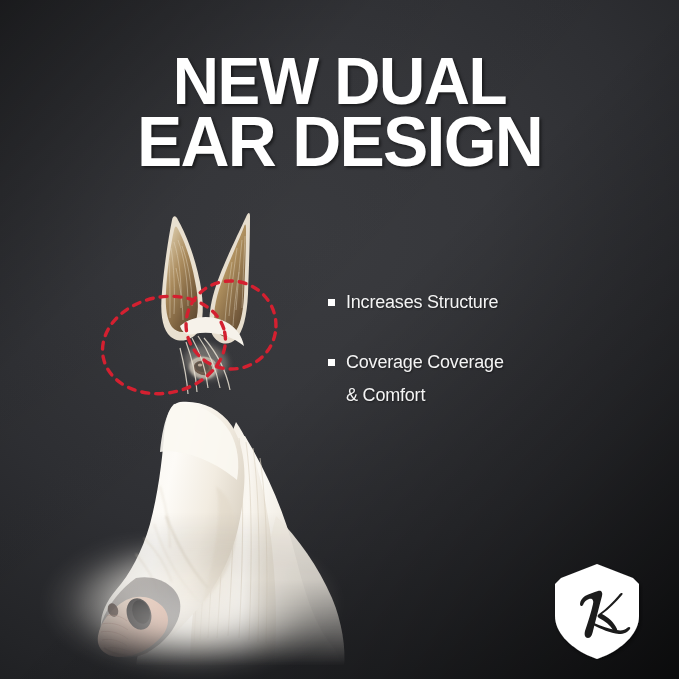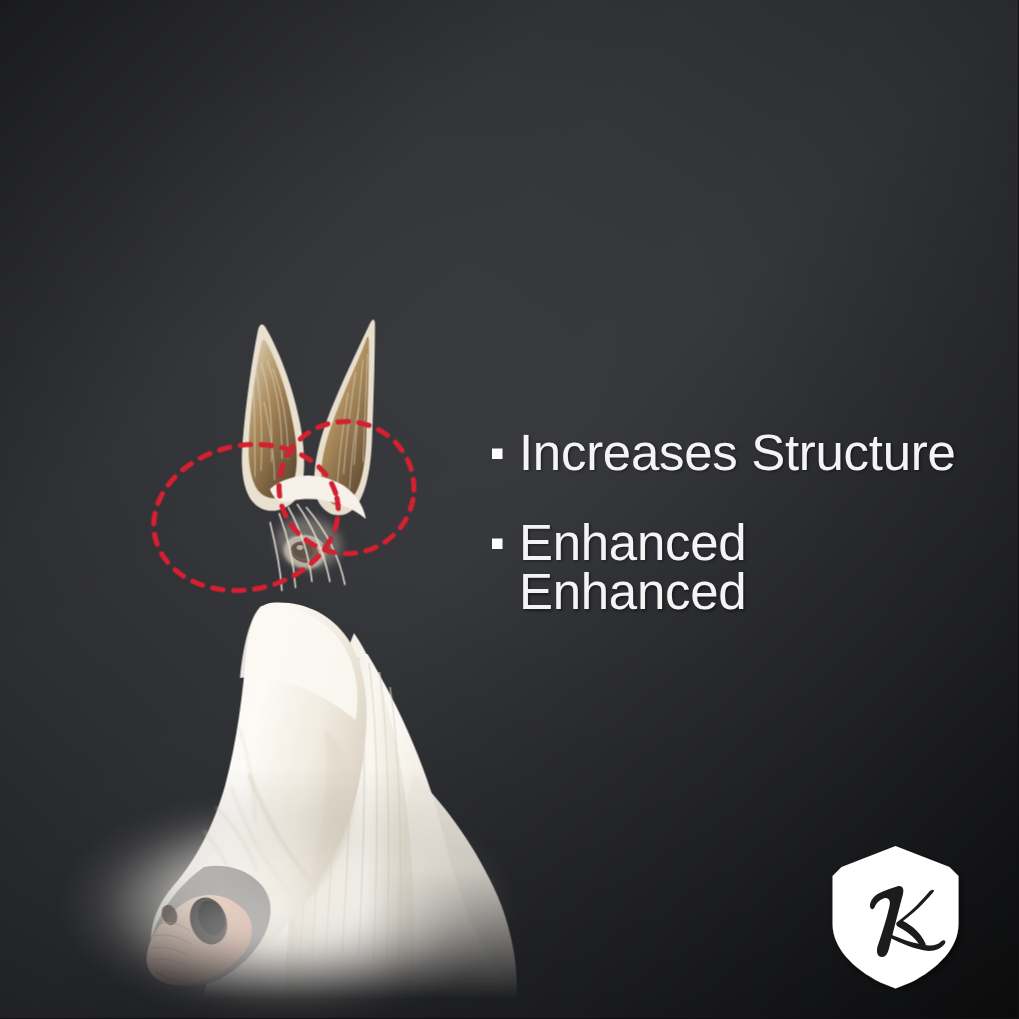--- a/index.html
+++ b/index.html
@@ -88,21 +88,21 @@
     width: 7px;
     height: 7px;
     background: #ffffff;
     margin-top: 13px;
     margin-right: 11px;
   }
   .bullet-text {
     color: #f4f4f4;
     font-family: "Liberation Sans", sans-serif;
     font-weight: normal;
-    font-size: 34px;
+    font-size: 18px;
     line-height: 33px;
     letter-spacing: -0.2px;
     text-shadow: 1px 1px 2px rgba(0,0,0,0.45);
   }
 
   
   .horse-wrap {
     position: absolute;
     left: 40px;
     top: 186px;
@@ -140,20 +140,24 @@
   .badge svg { display: block; width: 92px; height: 98px; }
 </style>
 </head>
 <body>
 
 <div class="stage">
 
   <div class="bg-base"></div>
   <div class="bg-vignette"></div>
 
+  <div class="headline">
+    <span class="hl-line l1">NEW DUAL</span>
+    <span class="hl-line l2">EAR DESIGN</span>
+  </div>
 
   <div class="glow-base"></div>
 
   <div class="horse-wrap">
     <svg class="horse-svg" viewBox="0 0 340 480" xmlns="http://www.w3.org/2000/svg">
       <defs>
         <linearGradient id="coat" x1="0" y1="0" x2="1" y2="0.4">
           <stop offset="0%" stop-color="#e9e2d6"></stop>
           <stop offset="22%" stop-color="#f7f4ed"></stop>
           <stop offset="52%" stop-color="#fdfbf7"></stop>
@@ -410,21 +414,22 @@
     <div class="bullet-row">
       <span class="bullet-mark"></span>
       <span class="bullet-text">
         <span>Increases Structure</span><br>
       </span>
     </div>
 
     <div class="bullet-row">
       <span class="bullet-mark"></span>
       <span class="bullet-text">
-        <span>Enhanced Enhanced</span><br>
+        <span>Coverage Coverage</span><br>
+        <span>&amp; Comfort</span>
       </span>
     </div>
 
   </div>
 
   <div class="badge">
     <svg viewBox="0 0 92 98" xmlns="http://www.w3.org/2000/svg">
       <defs>
         <filter id="badgeShadow" x="-25%" y="-25%" width="150%" height="150%">
           <feDropShadow dx="1.5" dy="2" stdDeviation="2.2" flood-color="#000000" flood-opacity="0.5"></feDropShadow>

